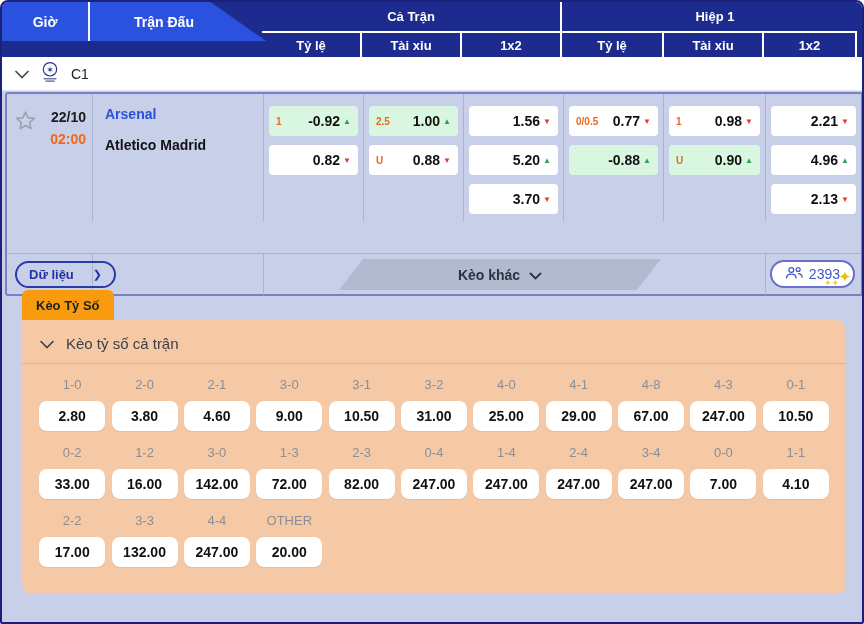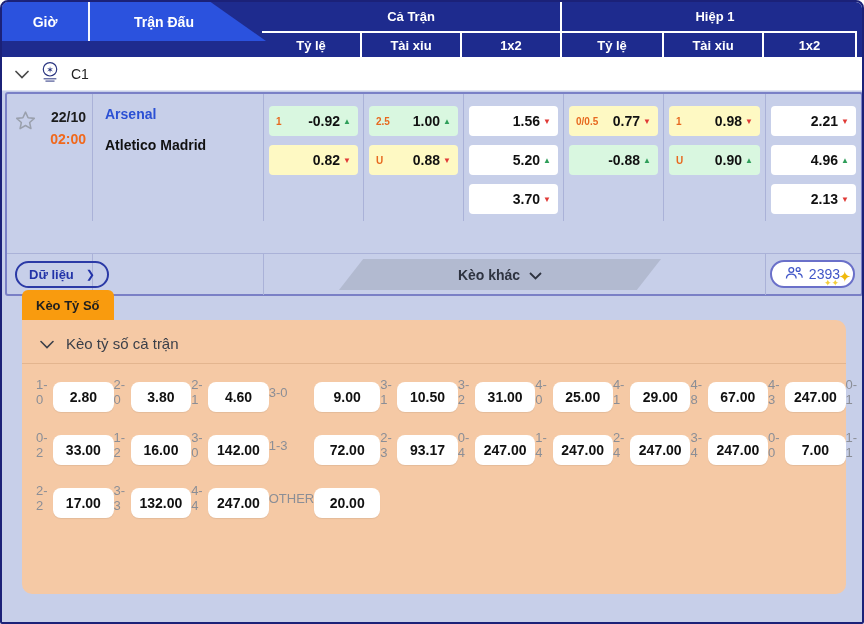--- a/index.html
+++ b/index.html
@@ -47,32 +47,32 @@
   .dt{ margin-left:auto; text-align:right; line-height:1.55; }
   .dt .date{ font-size:14px; font-weight:bold; color:#1c1c1c; }
   .dt .time{ font-size:14px; font-weight:bold; color:#f0681c; }
   .col-teams{ padding:13px 10px 0 12px; line-height:1; }
   .team-home{ font-size:14px; font-weight:bold; color:#2b50d4; margin-bottom:17px; }
   .team-away{ font-size:14px; font-weight:bold; color:#111; }
 
   .odds-col{ padding:12px 5px 0 5px; display:flex; flex-direction:column; gap:9px; }
   .odds-cell{ position:relative; height:30px; border-radius:4px; display:flex; align-items:center;
               justify-content:flex-end; padding:0 7px; }
-  .bg-green{ background:#d9f7e0; } .bg-pink{ background:#fef9c3; } .bg-white{ background:#fff; }
+  .bg-green{ background:#d9f7e0; } .bg-pink{ background:#ffffff; } .bg-white{ background:#fff; }
   .odds-cell .lbl{ position:absolute; left:7px; font-size:10px; font-weight:bold; color:#e7691f; }
   .odds-cell .val{ font-size:14px; font-weight:bold; color:#111; }
   .odds-cell .arr{ font-size:8px; margin-left:3px; }
   .trend-up .arr{ color:#2f9e5a; } .trend-down .arr{ color:#e03a36; }
 
   .card-actions{ position:absolute; left:0; bottom:0; width:854px; height:41px;
                  border-top:1px solid #aab2d8; }
   .act-div{ position:absolute; top:0; width:1px; height:41px; background:#aab2d8; }
   .data-btn{ position:absolute; left:8px; top:7px; height:27px; padding:0 12px;
              border:2px solid #2b3aa6; border-radius:15px; background:transparent;
-             color:#2233a8; font-weight:bold; font-size:13px; display:flex; align-items:center; gap:12px;
+             color:#2233a8; font-weight:bold; font-size:13px; display:flex; align-items:center; gap:19px;
              cursor:pointer; }
   .data-btn .chev{ font-size:11px; font-weight:normal; }
   .more-band{ position:absolute; left:332px; top:5px; width:322px; height:31px; background:#b2bad0;
               clip-path:polygon(7.5% 0,100% 0,92.5% 100%,0 100%); display:flex; align-items:center;
               justify-content:center; gap:9px; color:#2e3340; font-weight:bold; font-size:14px;
               cursor:pointer; }
   .viewers{ position:absolute; right:6px; top:6px; height:28px; background:#fff;
             border:2px solid #6a70c9; border-radius:15px; padding:0 13px; display:flex;
             align-items:center; gap:6px; color:#4156c8; font-size:14px; }
   .spark1{ position:absolute; right:2px; bottom:2px; color:#f0b90b; font-size:15px; line-height:1; }
@@ -80,21 +80,21 @@
 
   
   .score-tab{ position:absolute; left:20px; top:288px; height:30px; padding:0 14px;
               background:#f99b0e; border-radius:6px 6px 0 0; color:#1f1f1f; font-weight:bold;
               font-size:13px; display:flex; align-items:center; cursor:pointer; }
   .score-panel{ position:absolute; left:20px; top:318px; width:824px; height:274px;
                 background:#f5c9a5; border-radius:0 10px 10px 10px; }
   .panel-head{ display:flex; align-items:center; gap:12px; padding:15px 18px 11px 18px;
                color:#3a3f49; font-size:15px; border-bottom:1px solid rgba(150,95,45,.18); }
   .score-grid{ display:grid; grid-template-columns:repeat(11,1fr); padding:8px 14px 0 14px; }
-  .score-item{ display:flex; flex-direction:row; align-items:center; padding:5px 0 9px 0;justify-content:space-between; }
+  .score-item{ display:flex; flex-direction:column; align-items:center; padding:5px 0 9px 0;justify-content:space-between; }
   .score-lbl{ color:#8b8e96; font-size:13px; margin-bottom:9px; }
   .score-btn{ width:66px; height:30px; background:#fff; border-radius:8px; display:flex;
               align-items:center; justify-content:center; font-weight:bold; font-size:14px;
               color:#111; box-shadow:0 1px 1px rgba(0,0,0,.07); cursor:pointer; }
 </style>
 </head>
 <body>
 
 <div class="page">
 
@@ -325,21 +325,21 @@
         <div class="score-item">
           <div class="score-lbl">3-0</div>
           <div class="score-btn">142.00</div>
         </div>
         <div class="score-item">
           <div class="score-lbl">1-3</div>
           <div class="score-btn">72.00</div>
         </div>
         <div class="score-item">
           <div class="score-lbl">2-3</div>
-          <div class="score-btn">93.17</div>
+          <div class="score-btn">82.00</div>
         </div>
         <div class="score-item">
           <div class="score-lbl">0-4</div>
           <div class="score-btn">247.00</div>
         </div>
         <div class="score-item">
           <div class="score-lbl">1-4</div>
           <div class="score-btn">247.00</div>
         </div>
         <div class="score-item">

